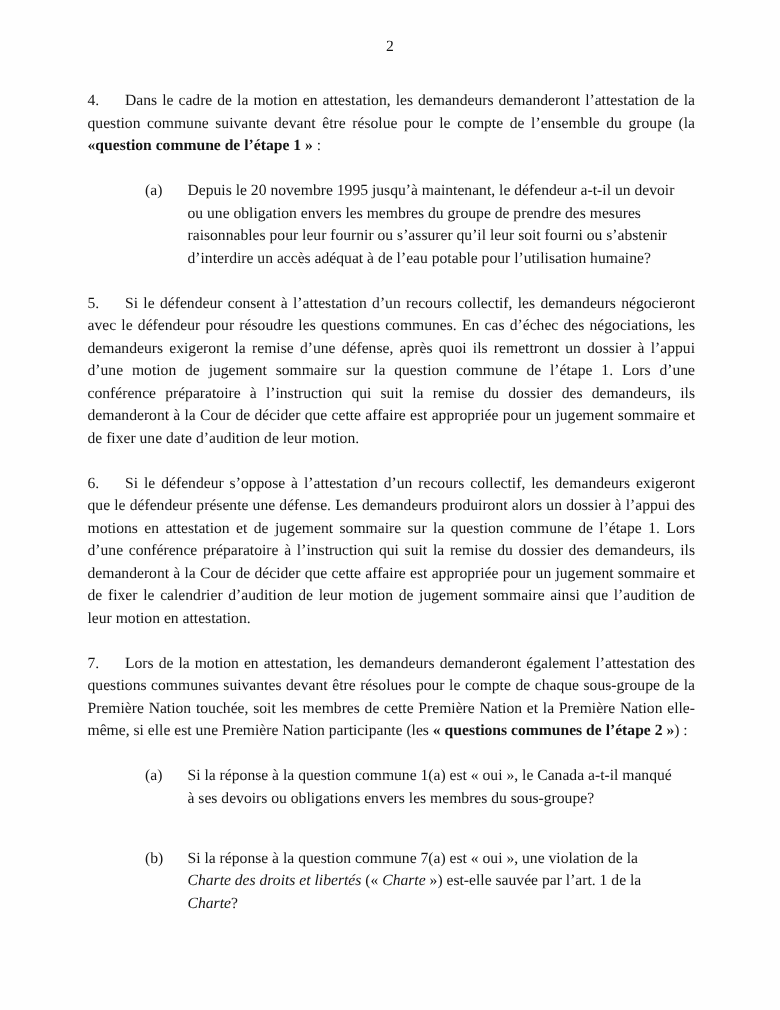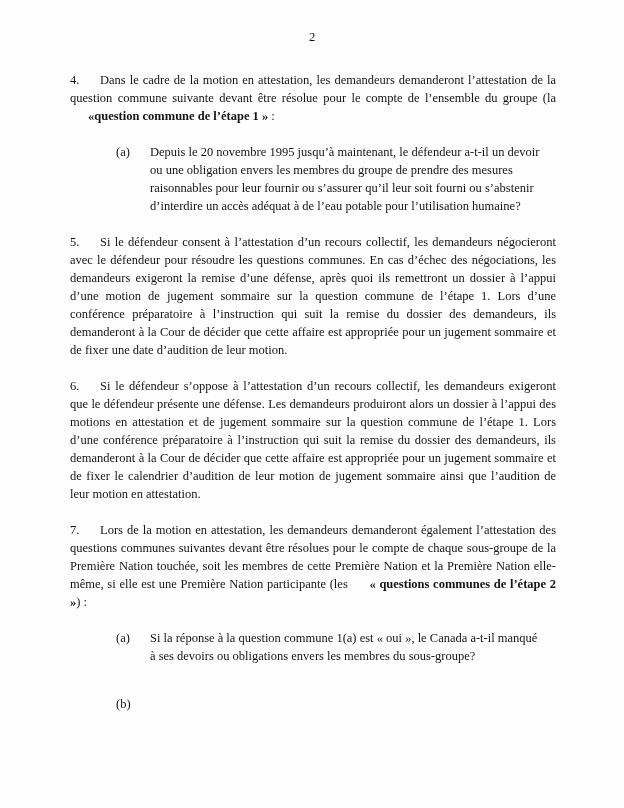--- a/index.html
+++ b/index.html
@@ -43,21 +43,21 @@
   }
   .subitem.gap-lg {
     margin-bottom: 30px;
   }
   .subitem-label {
     flex: 0 0 34px;
   }
   .subitem-text {
     max-width: 394px;
   }
-  b { font-weight: bold; margin-left: 18px; }
+  b { font-weight: bold; }
   i { font-style: italic; }
 </style>
 </head>
 <body>
 
 <div class="page">
   <div class="page-number">2</div>
 
   <div class="content">
 
@@ -74,16 +74,17 @@
 
     <p class="para"><span class="para-num">7.</span><span>Lors de la motion en attestation, les demandeurs demanderont également l’attestation des questions communes suivantes devant être résolues pour le compte de chaque sous-groupe de la Première Nation touchée, soit les membres de cette Première Nation et la Première Nation elle-même, si elle est une Première Nation participante (les </span><b>« questions communes de l’étape 2 »</b><span>) :</span></p>
 
     <div class="subitem gap-lg">
       <span class="subitem-label">(a)</span>
       <span class="subitem-text">Si la réponse à la question commune 1(a) est « oui », le Canada a-t-il manqué à ses devoirs ou obligations envers les membres du sous-groupe?</span>
     </div>
 
     <div class="subitem">
       <span class="subitem-label">(b)</span>
+      <span class="subitem-text"><span>Si la réponse à la question commune 7(a) est « oui », une violation de la </span><i>Charte des droits et libertés</i><span> (« </span><i>Charte</i><span> ») est-elle sauvée par l’art. 1 de la </span><i>Charte</i><span>?</span></span>
     </div>
 
   </div>
 </div>
 
 </body></html>

